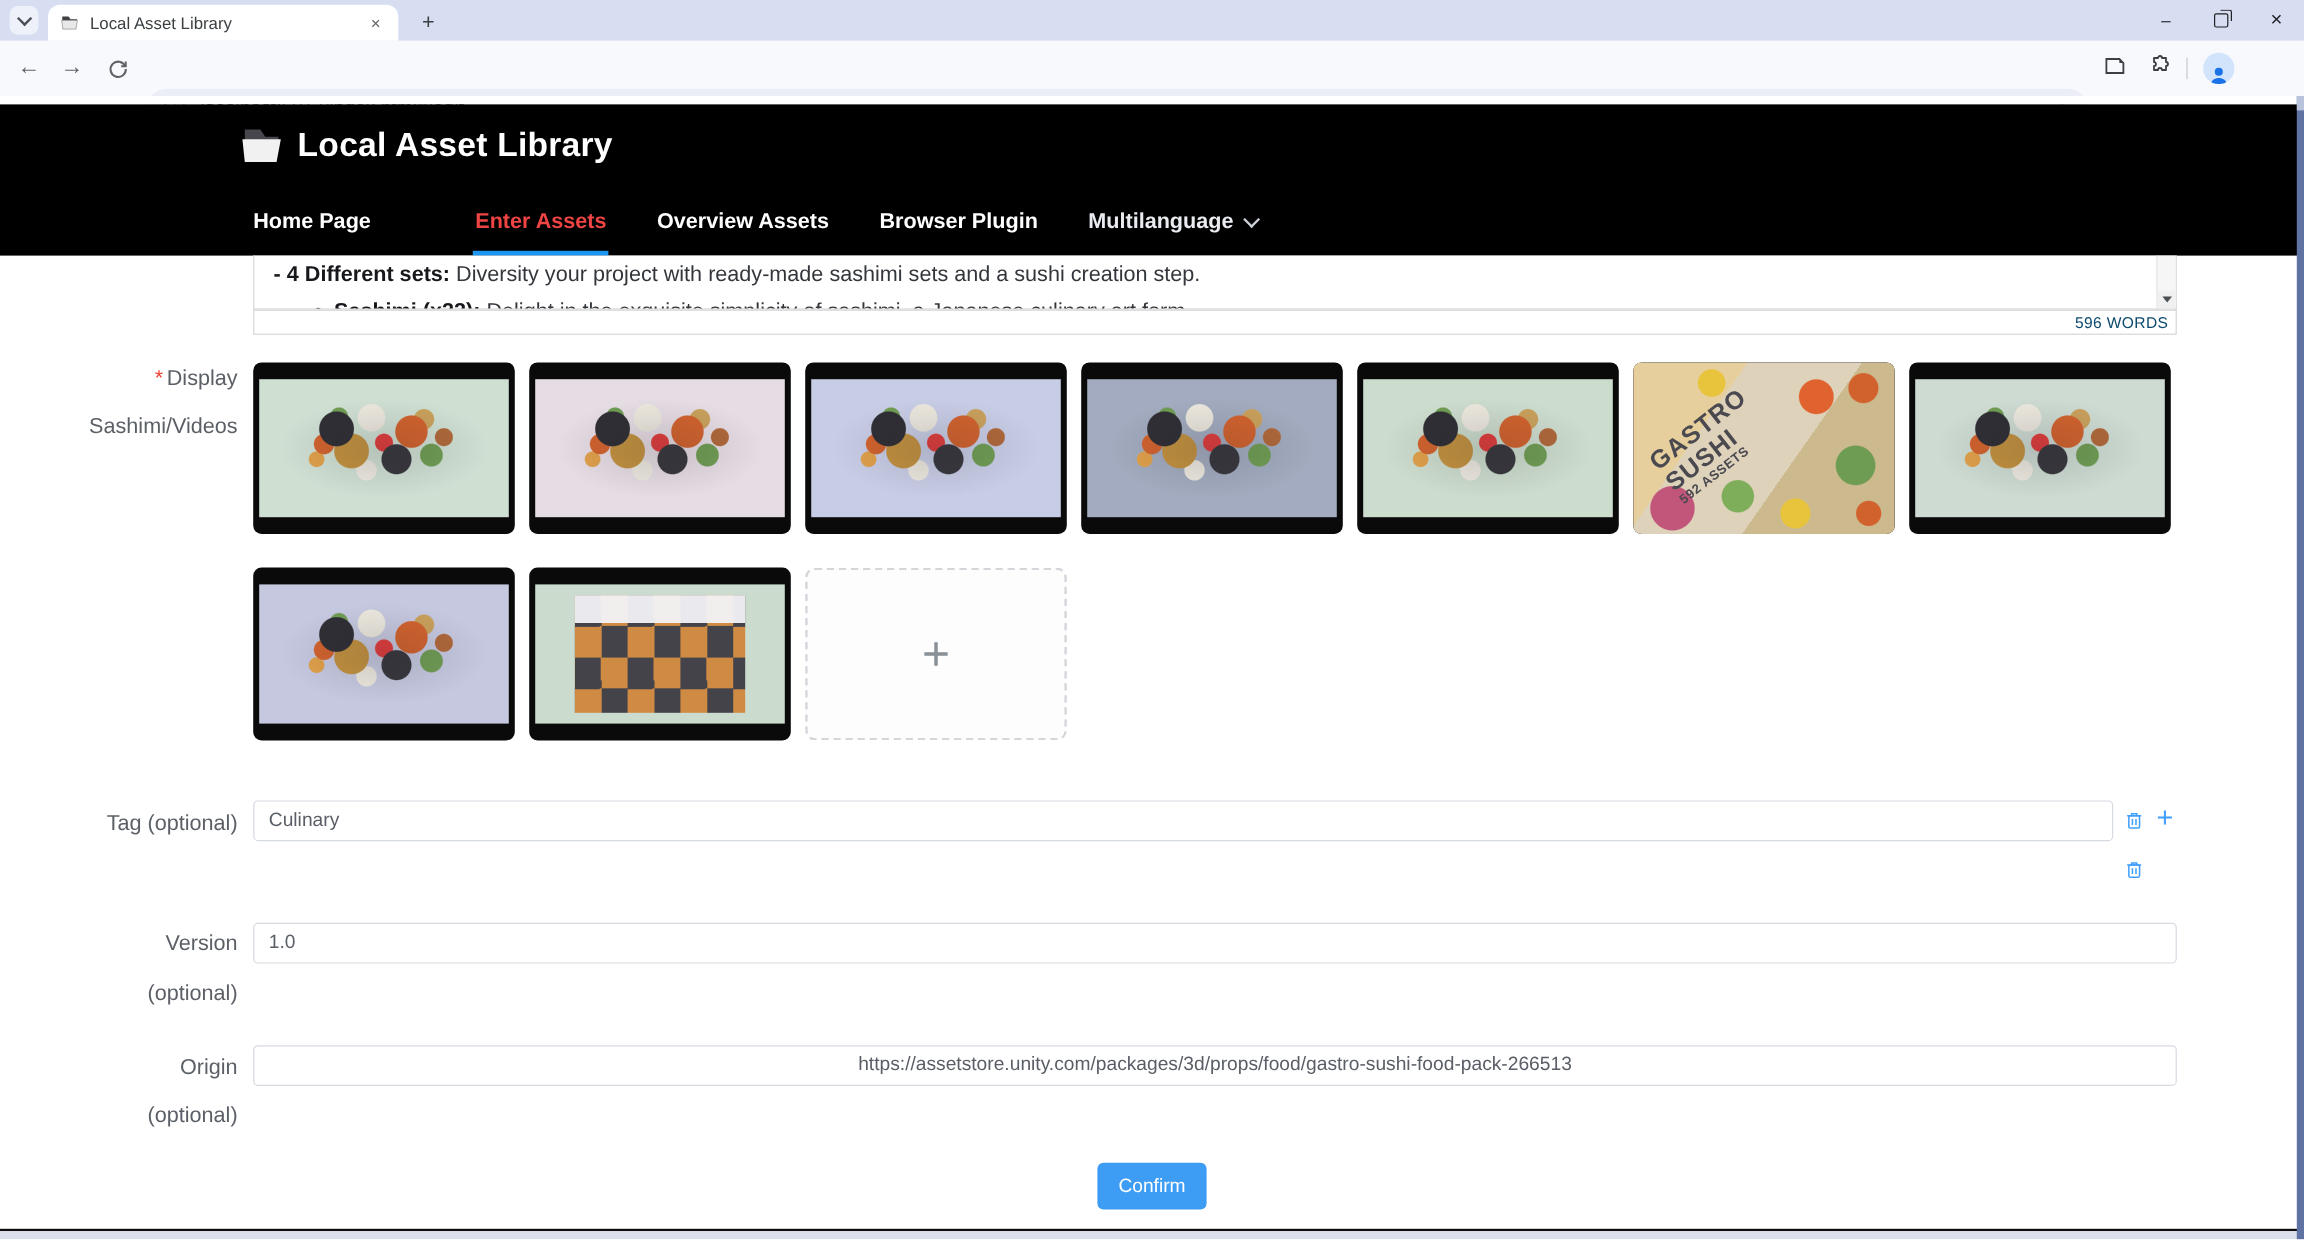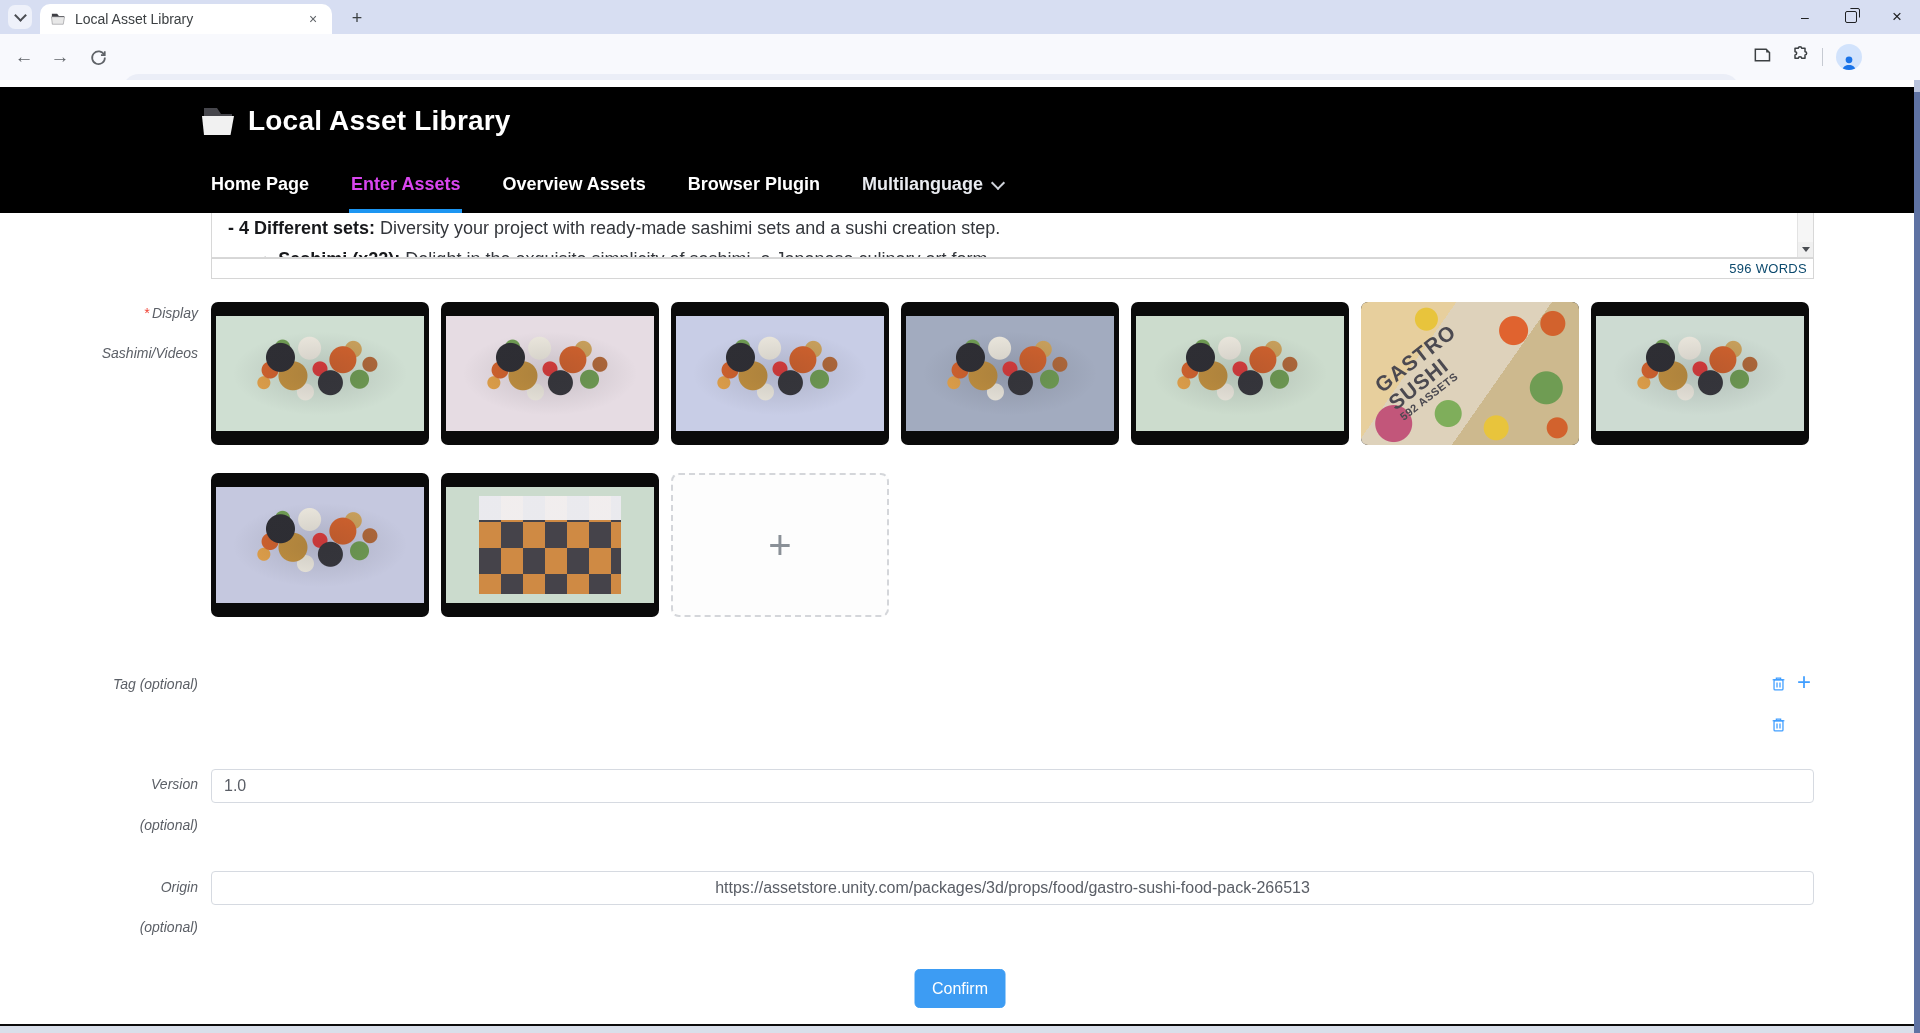--- a/index.html
+++ b/index.html
@@ -40,21 +40,21 @@
   .kebab{width:4px;height:4px;border-radius:50%;background:#5f6368;box-shadow:0 -7px 0 #5f6368,0 7px 0 #5f6368;margin:10px;}
 
   
   .white-gap{position:absolute;left:0;top:80px;width:1920px;height:7px;background:#fff;}
   .site-header{position:absolute;left:0;top:87px;width:1920px;height:126px;background:#000;}
   .brand{position:absolute;left:200px;top:18px;display:flex;align-items:center;}
   .brand-title{color:#fff;font-size:28px;font-weight:bold;margin-left:12px;letter-spacing:.2px;}
   .main-nav{position:absolute;left:209px;bottom:0;display:flex;align-items:center;}
   .nav-item{color:#fff;font-size:18px;font-weight:bold;margin-right:38px;padding:0 2px 14px 2px;
             display:flex;align-items:center;cursor:pointer;border-bottom:4px solid transparent;}
-  .nav-item.active{color:#d946ef;border-bottom-color:#1d96f2;}
+  .nav-item.active{color:#ef4444;border-bottom-color:#1d96f2;margin-left:45px;}
   .nav-item.dim{color:#e9ebf0;}
   .nav-chev{width:8px;height:8px;border-right:2px solid #cfd3da;border-bottom:2px solid #cfd3da;
             transform:rotate(45deg);margin:-4px 0 0 10px;}
 
   
   .editor{position:absolute;left:211px;top:213px;width:1603px;height:45px;background:#fff;
           border:1px solid #d8d8d8;border-top:none;box-sizing:border-box;overflow:hidden;cursor:text;}
   .ed-line{position:absolute;left:16px;right:30px;font-size:18px;color:#33363b;white-space:nowrap;}
   .ed-line b{color:#17181b;}
   .l1{top:5px;}
@@ -62,21 +62,21 @@
   .bullet{font-weight:bold;margin-right:10px;}
   .ed-scroll{position:absolute;right:0;top:0;bottom:0;width:15px;background:#f6f6f6;border-left:1px solid #e3e3e3;cursor:pointer;}
   .ed-scroll-btn{position:absolute;left:0;right:0;bottom:0;height:15px;background:#f0f0f0;
                  display:flex;align-items:center;justify-content:center;}
   .tri-down{width:0;height:0;border-left:4px solid transparent;border-right:4px solid transparent;border-top:5px solid #4a4d52;}
   .words-bar{position:absolute;left:211px;top:258px;width:1603px;height:21px;border:1px solid #d6d6d6;
              box-sizing:border-box;display:flex;align-items:center;justify-content:flex-end;padding-right:6px;}
   .words-bar span{font-size:13px;color:#0c4a6e;letter-spacing:.3px;}
 
   
-  .f-label{position:absolute;left:40px;width:158px;text-align:right;font-size:14px;color:#5b5f66;font-style:italic;}
+  .f-label{position:absolute;left:40px;width:158px;text-align:right;font-size:18px;color:#5b5f66;}
   .req{color:#f04134;margin-right:3px;}
 
   .row1{position:absolute;left:211px;top:302px;display:flex;gap:12px;}
   .row2{position:absolute;left:211px;top:473px;display:flex;gap:12px;}
   .tile{position:relative;width:218px;height:143px;background:#0a0a0a;border-radius:7px;overflow:hidden;cursor:pointer;}
   .row2 .tile{height:144px;}
   .art{position:absolute;inset:14px 5px;background:var(--bg,#ccc);}
   .art.full{inset:0;}
   .scatter::before{content:"";position:absolute;inset:0;background:
     radial-gradient(ellipse 60% 52% at 50% 50%, rgba(40,40,46,.16), transparent 70%),
@@ -274,20 +274,21 @@
       </div>
     <div class="tile" style="--bg:#cbdbcd">
         <div class="art gridart"></div>
       </div>
     <div class="upload-box">
       <span class="upload-plus">+</span>
     </div>
   </div>
 
   <div class="f-label" style="top:676px;">Tag (optional)</div>
+  <input class="txt-input" style="left: 211px; top: 667px; width: 1550px;" value="Culinary">
   <div class="icon-btn" style="left:1768px;top:674px;">
     <svg width="17" height="18" viewBox="0 0 16 16" fill="none" stroke="#409eff" stroke-width="1.2">
       <path d="M2.5 4h11"></path>
         <path d="M6 4V2.5h4V4"></path>
         <rect x="3.8" y="4" width="8.4" height="9.6" rx="1"></rect>
         <path d="M6.6 6.6v4.6M9.4 6.6v4.6"></path>
     </svg>
   </div>
   <div class="icon-btn" style="left:1794px;top:672px;">
     <span class="plus-blue">+</span>

